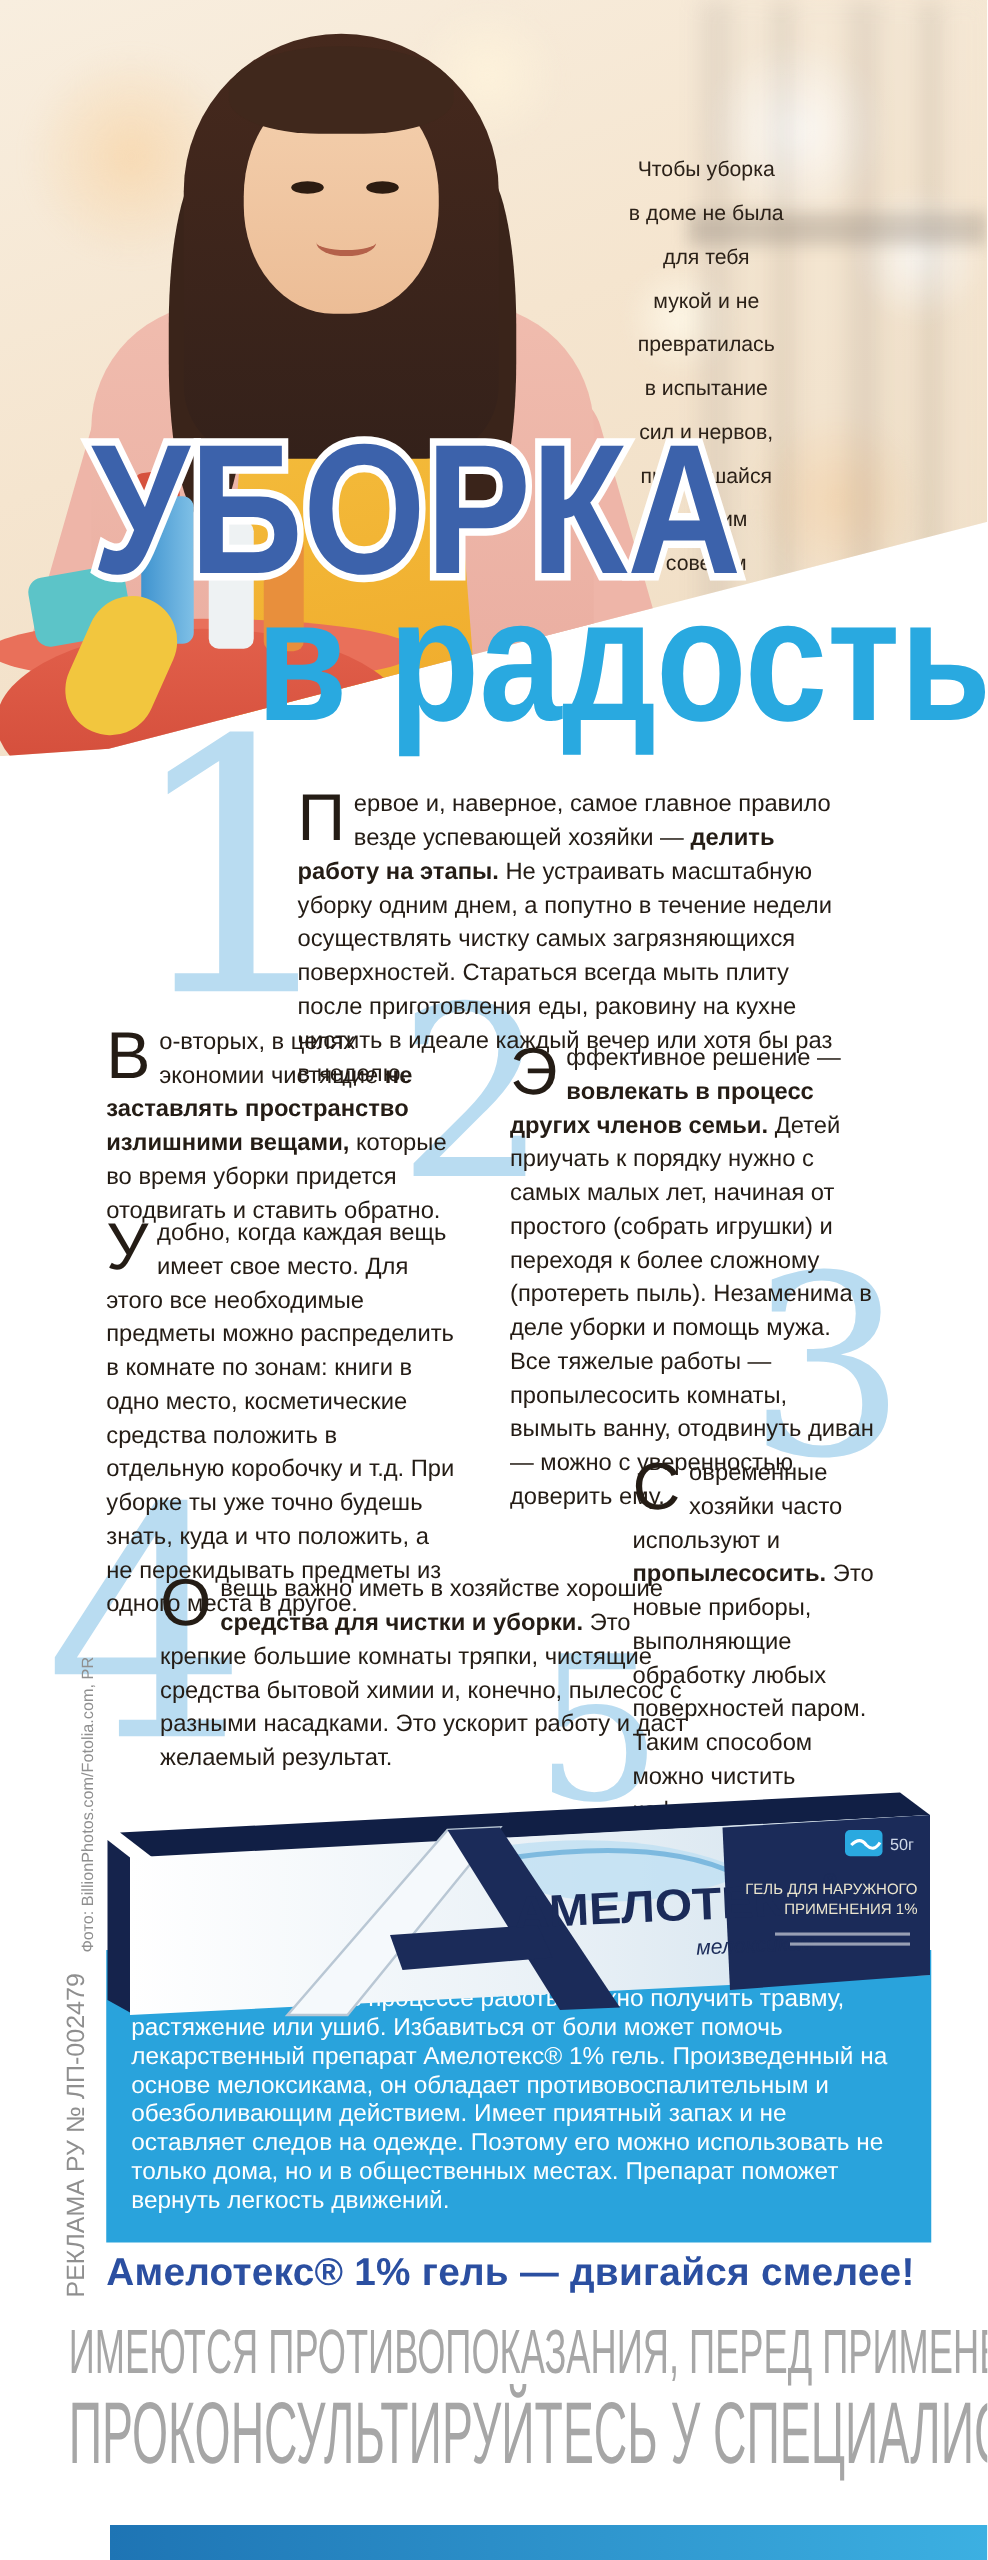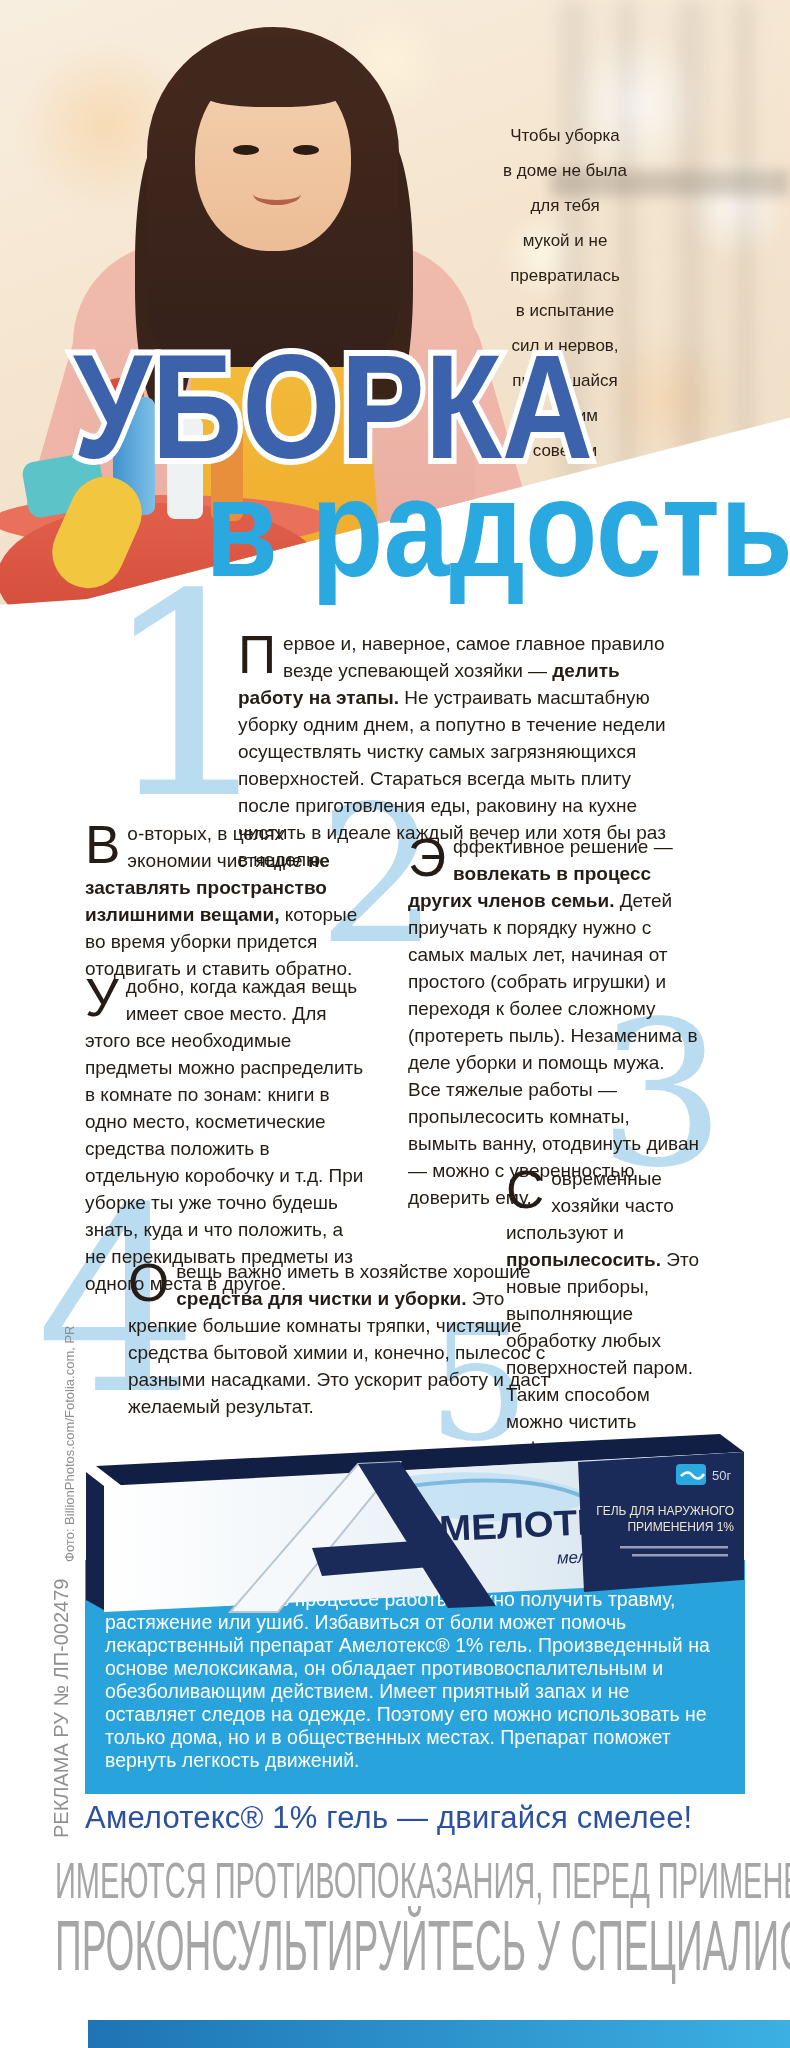--- a/index.html
+++ b/index.html
@@ -101,21 +101,21 @@
   }
   .blue-text {
     position:absolute; left:20px; top:28px; width:618px;
     font-size:19.5px; line-height:23px; color:#ffffff;
   }
   .blue-text b { font-weight:400; }
 
   
   .slogan {
     position:absolute; left:85px; top:1800px; width:660px; z-index:5;
-    font-size:31px; font-weight:400; color:#2b4fa1; letter-spacing:.2px;
+    font-size:31px; font-weight:700; color:#2b4fa1; letter-spacing:.2px;
   }
   .disc { position:absolute; color:#a6a6a6; white-space:nowrap; transform-origin:left top; z-index:5; }
   .disc1 { left:55px; top:1852px; font-size:50px; transform:scaleX(.58); }
   .disc2 { left:55px; top:1906px; font-size:70px; transform:scaleX(.53); }
 
   
   .vlabel { position:absolute; transform-origin:0 0; transform:rotate(-90deg); white-space:nowrap; color:#8f8f8f; z-index:3; }
   .photo-credit { left:62px; top:1562px; font-size:13px; }
   .ad-code { left:50px; top:1838px; font-size:20px; }
 

